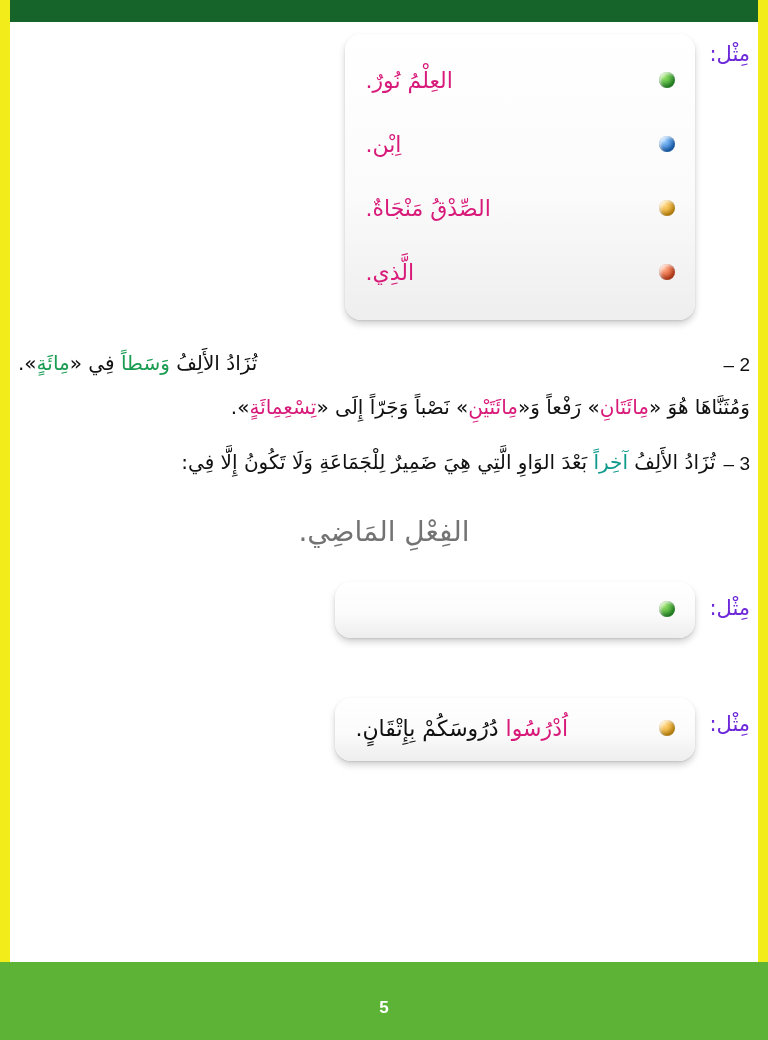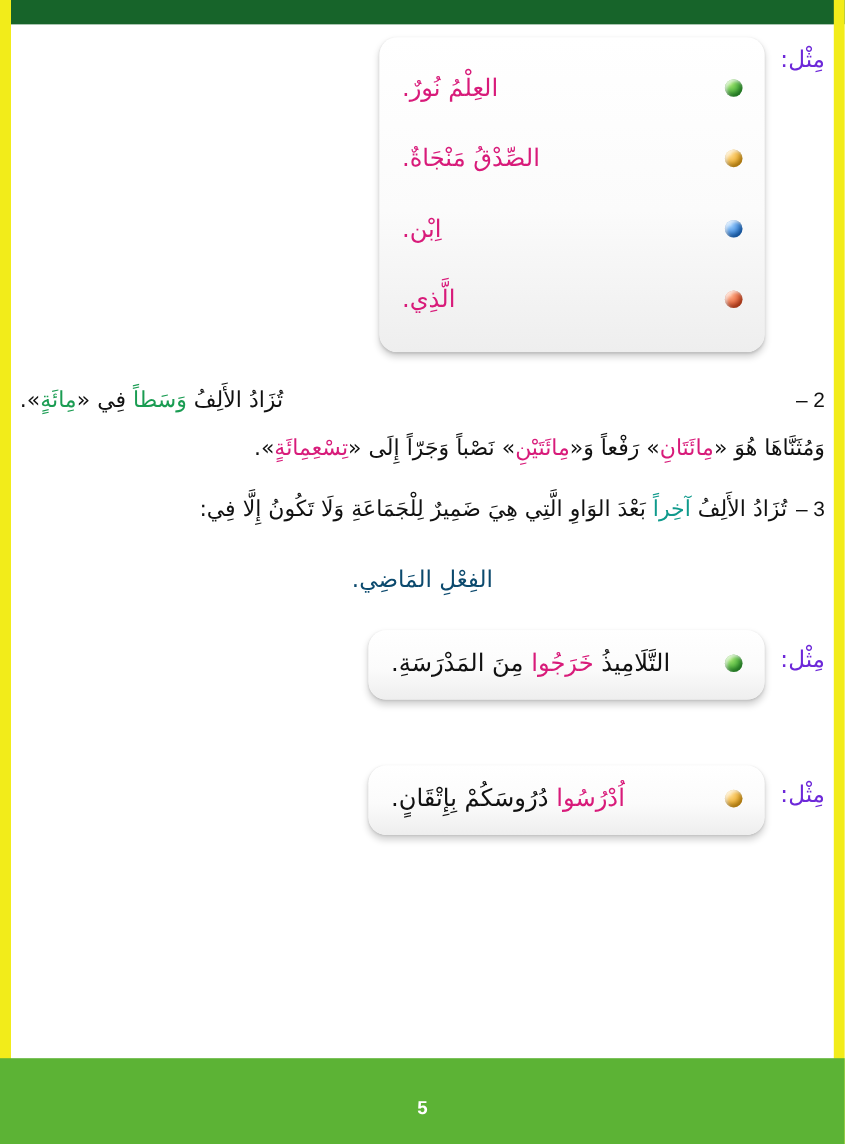--- a/index.html
+++ b/index.html
@@ -168,22 +168,22 @@
     flex: 1;
   }
   .cont-line {
     font-size: 20px;
     color: #111111;
     line-height: 1.8;
     text-align: right;
     direction: rtl;
   }
   .heading-line {
-    font-size: 21px;
-    color: #0c4a6e;
+    font-size: 28px;
+    color: #737373;
     text-align: center;
     direction: rtl;
   }
   .hl-green { color: #1a9c52; }
   .hl-pink  { color: #d81b7a; }
   .hl-teal  { color: #0f9a8c; }
 
   .spacer-8 { height: 8px; }
   .spacer-20 { height: 20px; }
   .spacer-26 { height: 26px; }
@@ -206,27 +206,27 @@
       <div class="label-mithal">مِثْل:</div>
       <div style="width:14px;"></div>
       <div class="ex-box big">
 
         <div class="ex-line">
           <span class="bullet green"></span>
           <span class="ex-text">العِلْمُ نُورٌ.</span>
         </div>
 
         <div class="ex-line">
+          <span class="bullet blue"></span>
+          <span class="ex-text">اِبْن.</span>
+        </div>
+
+        <div class="ex-line">
           <span class="bullet orange"></span>
           <span class="ex-text">الصِّدْقُ مَنْجَاةٌ.</span>
-        </div>
-
-        <div class="ex-line">
-          <span class="bullet blue"></span>
-          <span class="ex-text">اِبْن.</span>
         </div>
 
         <div class="ex-line">
           <span class="bullet red"></span>
           <span class="ex-text">الَّذِي.</span>
         </div>
 
       </div>
     </div>
 
@@ -262,23 +262,20 @@
 
     <div class="heading-line">الفِعْلِ المَاضِي.</div>
 
     <div class="spacer-34"></div>
 
     <div class="row">
       <div class="label-mithal" style="padding-top:14px;">مِثْل:</div>
       <div style="width:14px;"></div>
       <div class="ex-box small">
         <span class="bullet green"></span>
-        <span class="ex-text dark" style="margin-right:16px;">
-          <span>التَّلَامِيذُ </span><span class="hl-pink">خَرَجُوا</span><span> مِنَ المَدْرَسَةِ.</span>
-        </span>
       </div>
     </div>
 
     <div class="spacer-34"></div>
 
 
     <div class="spacer-26"></div>
 
     <div class="row">
       <div class="label-mithal" style="padding-top:14px;">مِثْل:</div>

